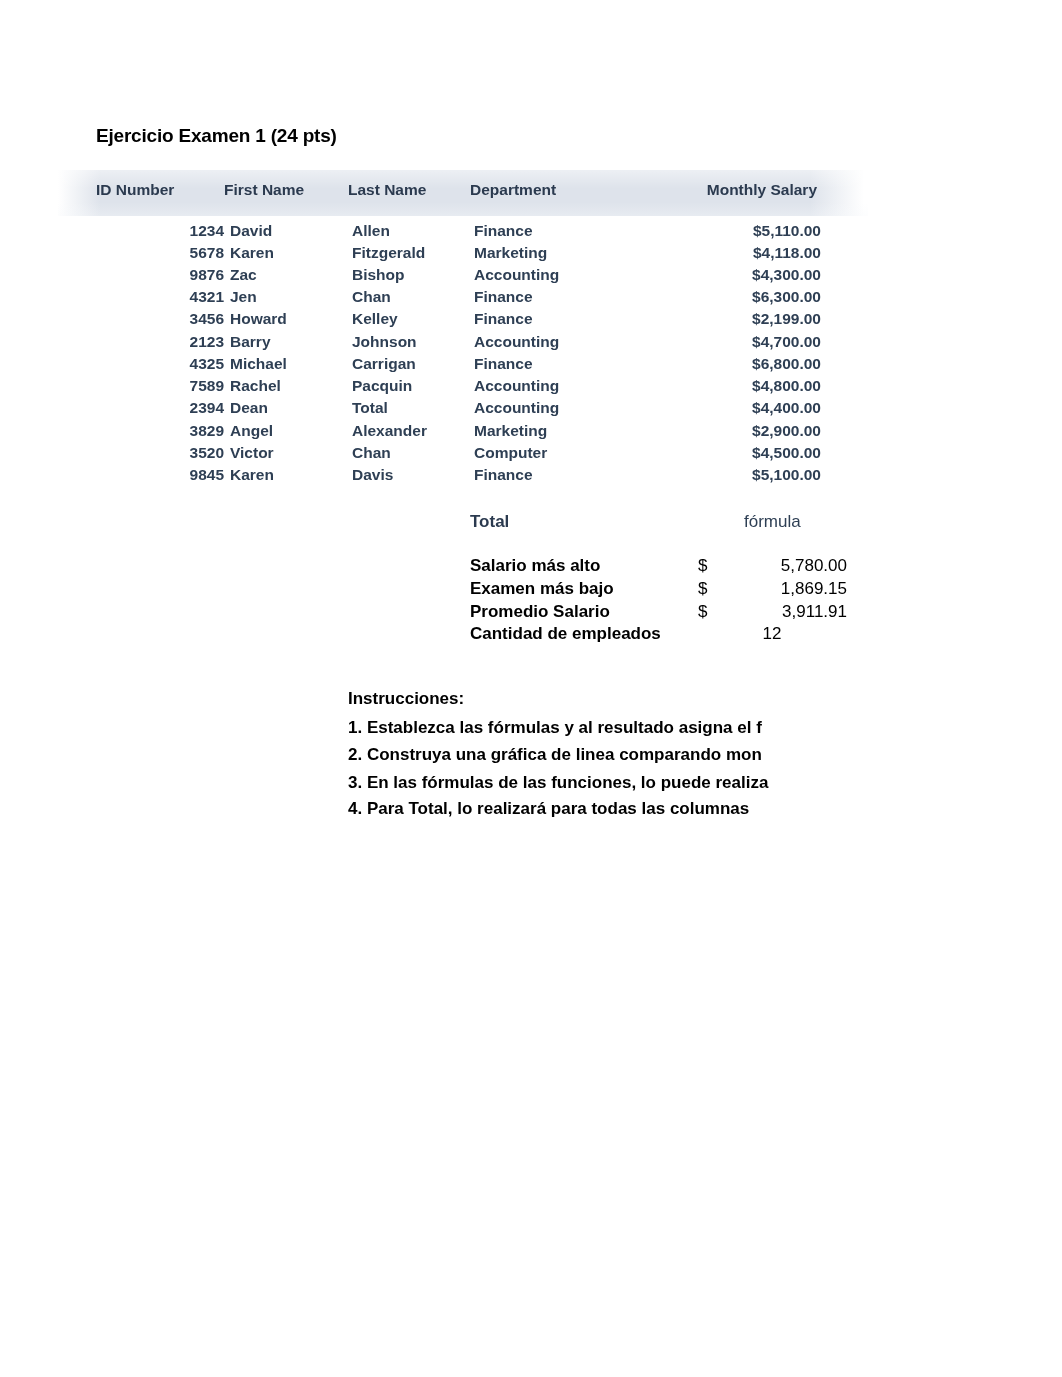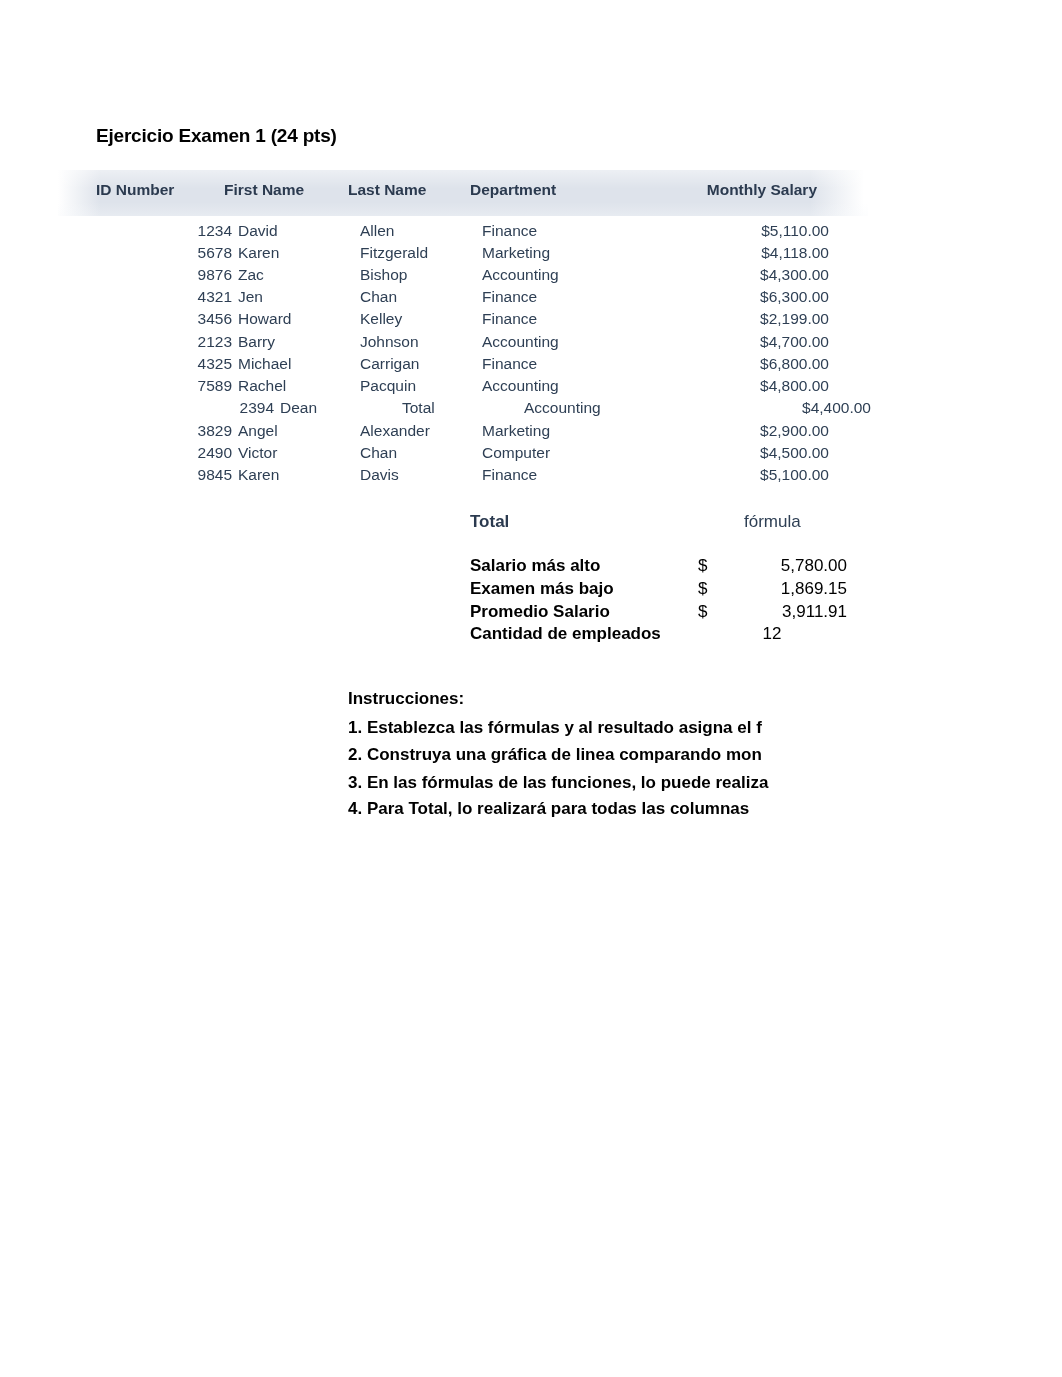--- a/index.html
+++ b/index.html
@@ -85,25 +85,26 @@
 
   
   .rows {
     position: absolute;
     left: 0;
     top: 0;
     width: 1062px;
   }
   .row {
     position: absolute;
-    left: 12px;
+    left: 4px;
     width: 922px;
     height: 21.6px;
     font-size: 15.5px;
     color: #2e3f54;
+    font-weight: bold;
   }
   .cell {
     position: absolute;
     white-space: nowrap;
     font-size: 15.5px;
     color: #2e3f54;
   }
   .c-id     { left: 150px; width: 70px; text-align: right; }
   .c-first  { left: 226px; }
   .c-last   { left: 348px; }
@@ -239,36 +240,36 @@
         <div class="cell c-dept">Finance</div>
         <div class="cell c-salary">$6,800.00</div>
       </div>
       <div class="row" style="top: 377px;">
         <div class="cell c-id">7589</div>
         <div class="cell c-first">Rachel</div>
         <div class="cell c-last">Pacquin</div>
         <div class="cell c-dept">Accounting</div>
         <div class="cell c-salary">$4,800.00</div>
       </div>
-      <div class="row" style="top: 399px; margin-left: 42px;">
+      <div class="row" style="top: 399px;">
         <div class="cell c-id">2394</div>
         <div class="cell c-first">Dean</div>
         <div class="cell c-last">Total</div>
         <div class="cell c-dept">Accounting</div>
         <div class="cell c-salary">$4,400.00</div>
       </div>
       <div class="row" style="top: 422px;">
         <div class="cell c-id">3829</div>
         <div class="cell c-first">Angel</div>
         <div class="cell c-last">Alexander</div>
         <div class="cell c-dept">Marketing</div>
         <div class="cell c-salary">$2,900.00</div>
       </div>
       <div class="row" style="top: 444px;">
-        <div class="cell c-id">2490</div>
+        <div class="cell c-id">3520</div>
         <div class="cell c-first">Victor</div>
         <div class="cell c-last">Chan</div>
         <div class="cell c-dept">Computer</div>
         <div class="cell c-salary">$4,500.00</div>
       </div>
       <div class="row" style="top: 466px;">
         <div class="cell c-id">9845</div>
         <div class="cell c-first">Karen</div>
         <div class="cell c-last">Davis</div>
         <div class="cell c-dept">Finance</div>

